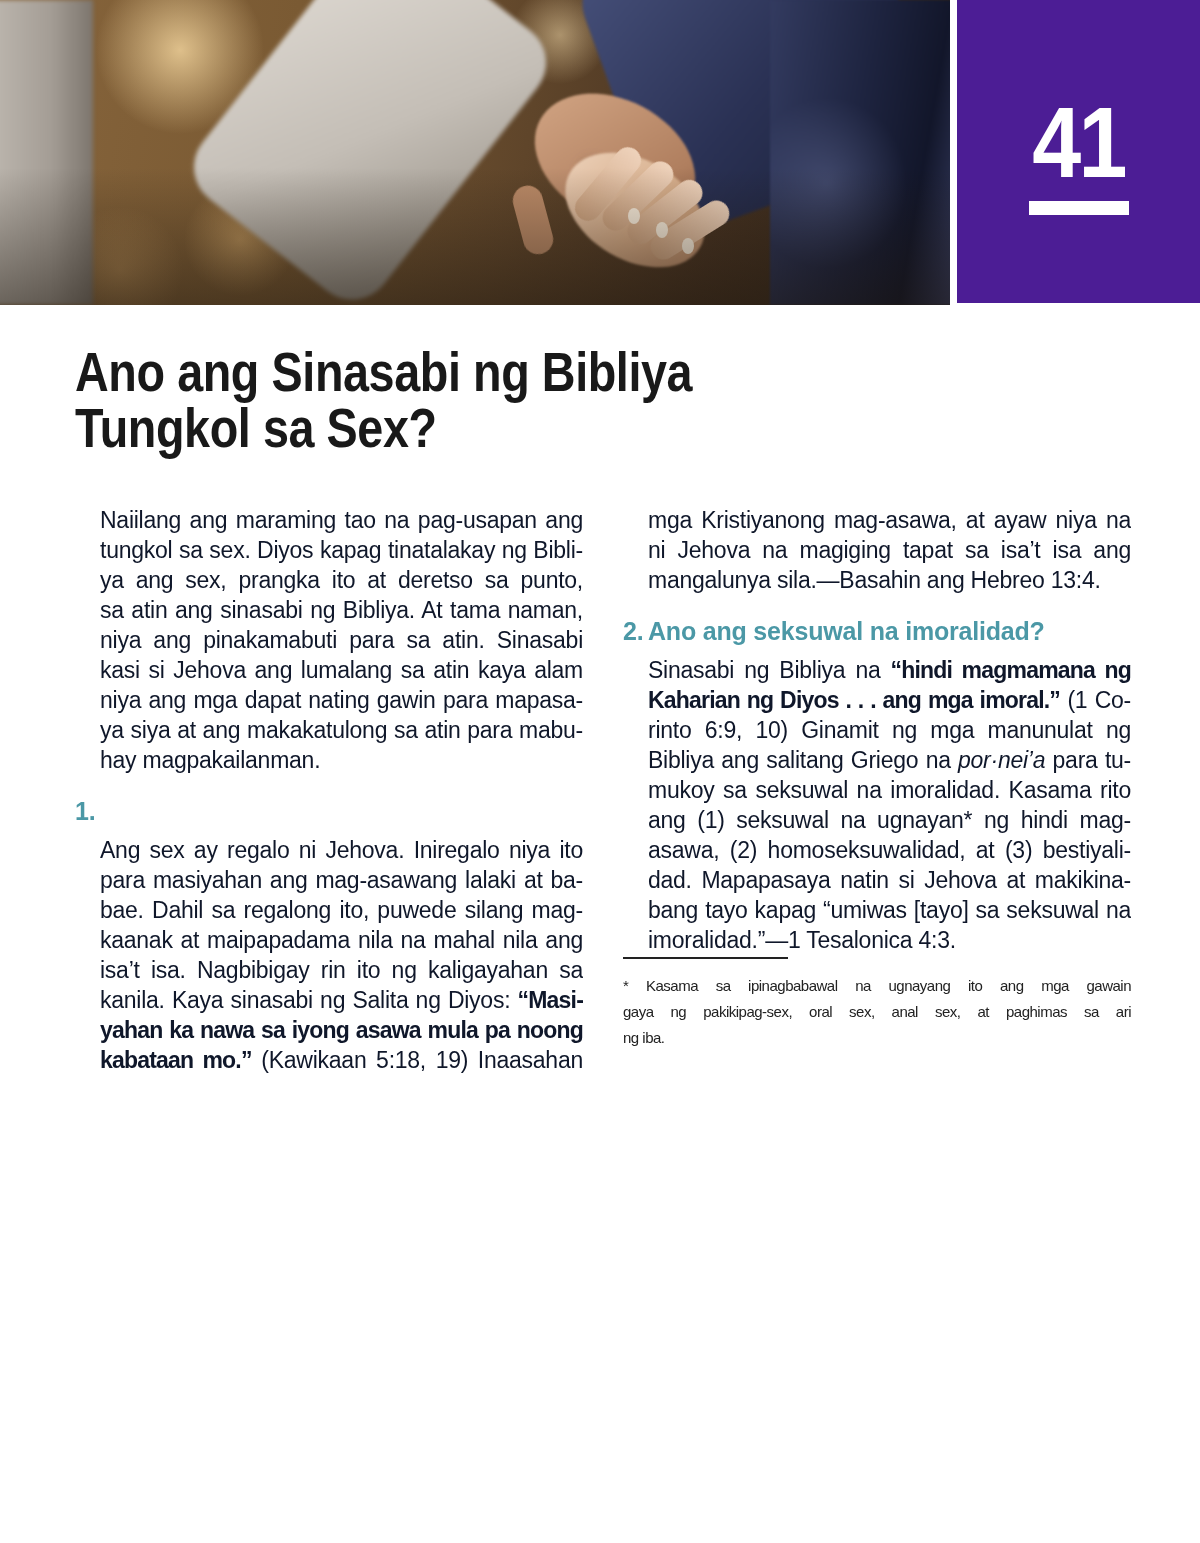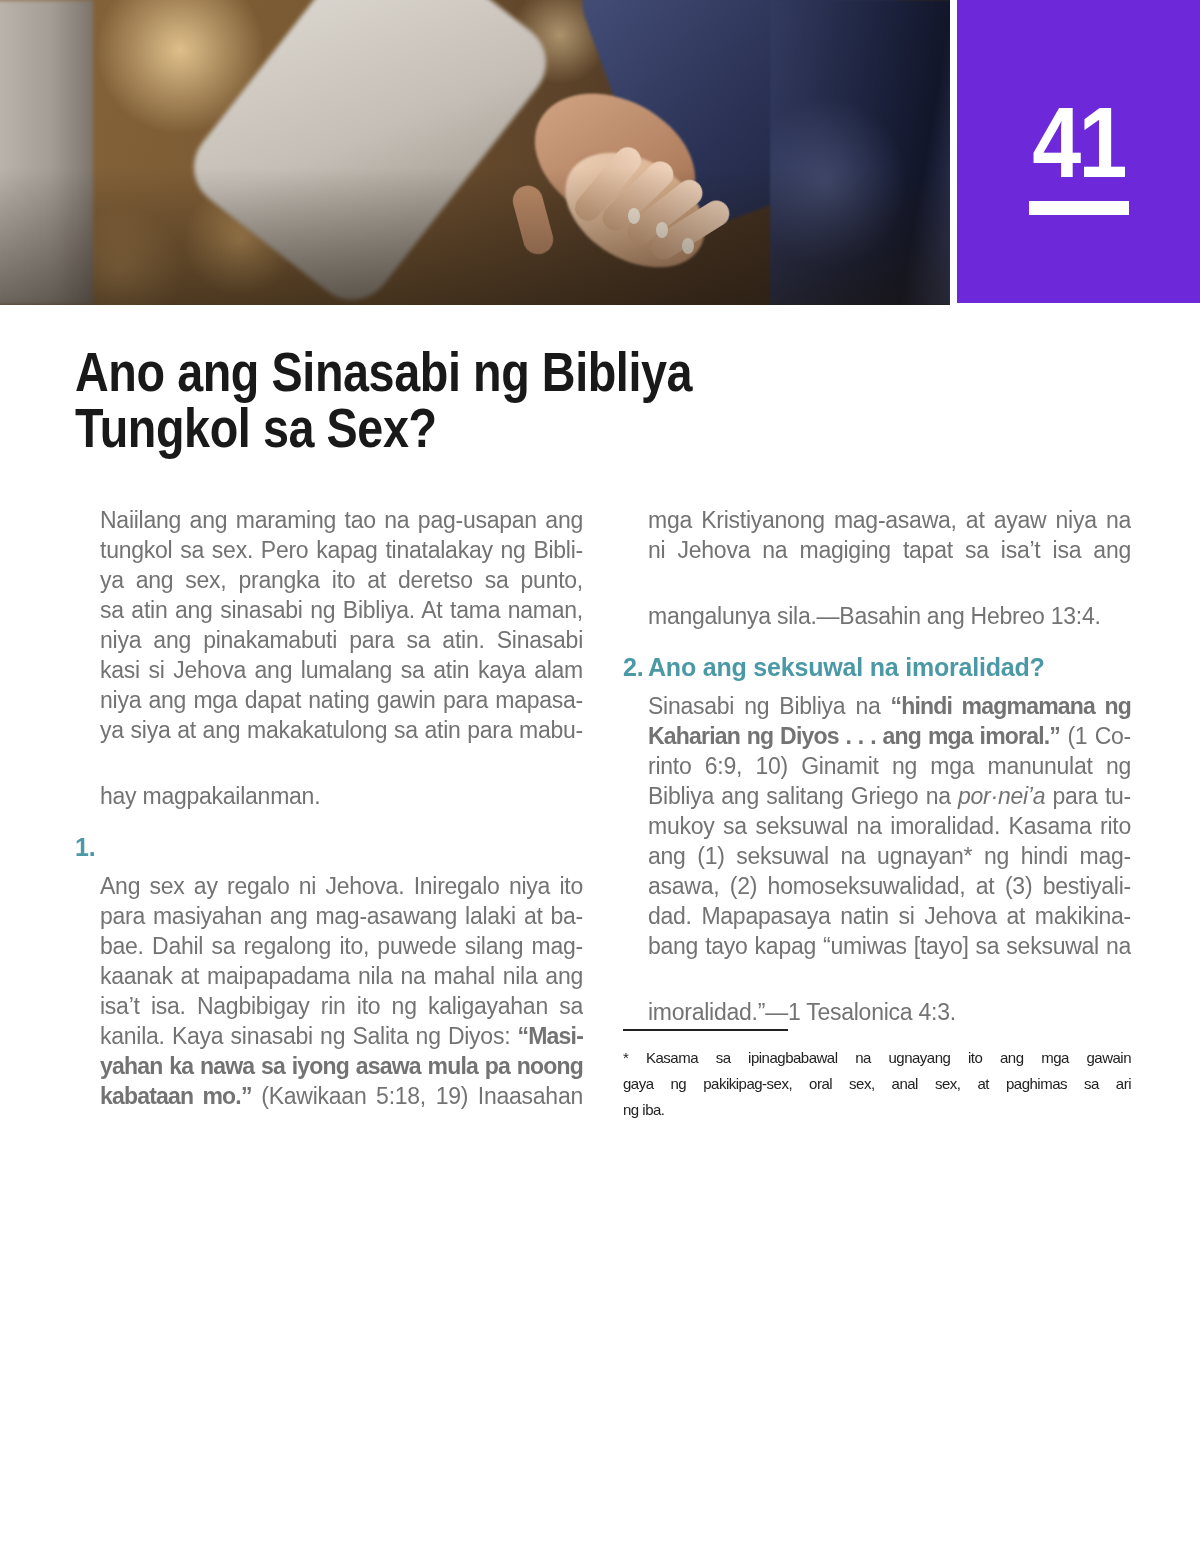--- a/index.html
+++ b/index.html
@@ -56,23 +56,23 @@
 
   
   .title{position:absolute;left:75px;top:344px;margin:0;font-size:55px;line-height:56px;
       font-weight:bold;color:#191919;letter-spacing:-0.5px;white-space:nowrap;
       transform:scaleX(.85);transform-origin:left top;}
 
   
   .col{position:absolute;top:505px;width:508px;}
   .col-left{left:75px;} .col-right{left:623px;}
   .para{margin:0 0 0 25px;}
-  .line{font-size:23px;line-height:30px;height:30px;overflow:hidden;color:#737373;
+  .line{font-size:23px;line-height:30px;height:30px;overflow:hidden;color:#0f172a;
       text-align:justify;text-align-last:justify;letter-spacing:-0.25px;}
-  .line.last{text-align-last:left;margin-top:36px;}
+  .line.last{text-align-last:left;}
   .b{font-weight:bold;letter-spacing:-0.8px;}
   .i{font-style:italic;}
   .heading{margin:20px 0 8px 0;display:flex;font-weight:bold;font-size:25px;line-height:32px;
       letter-spacing:-0.2px;}
   .h-num{flex:0 0 25px;width:25px;}
   .divider{width:165px;border-top:2px solid #222222;margin:2px 0 14px 0;}
   .footnote{margin:0;}
   .fline{font-size:15px;line-height:26px;color:#222222;text-align:justify;
       text-align-last:justify;letter-spacing:-0.5px;}
   .fline.last{text-align-last:left;}
@@ -96,31 +96,31 @@
       <div class="finger f2"></div>
       <div class="finger f3"></div>
       <div class="finger f4"></div>
       <div class="nail n1"></div>
       <div class="nail n2"></div>
       <div class="nail n3"></div>
       <div class="thumb"></div>
     </div>
   </div>
 
-  <div class="chapter-box" style="background: #6d28d9;">
+  <div class="chapter-box" style="background: #4c1d95;">
     <div class="chapter-num">41</div>
     <div class="chapter-underline"></div>
   </div>
 
   <h1 class="title"><span>Ano ang Sinasabi ng Bibliya</span><br><span>Tungkol sa Sex?</span></h1>
 
   <div class="col col-left" id="col-left">
       <div class="para">
         <div class="line"><span>Naiilang ang maraming tao na pag-usapan ang</span></div>
-        <div class="line"><span>tungkol sa sex. Pero kapag tinatalakay ng Bibli-</span></div>
+        <div class="line"><span>tungkol sa sex. Diyos kapag tinatalakay ng Bibli-</span></div>
         <div class="line"><span>ya ang sex, prangka ito at deretso sa punto,</span></div>
         <div class="line"><span>sa atin ang sinasabi ng Bibliya. At tama naman,</span></div>
         <div class="line"><span>niya ang pinakamabuti para sa atin. Sinasabi</span></div>
         <div class="line"><span>kasi si Jehova ang lumalang sa atin kaya alam</span></div>
         <div class="line"><span>niya ang mga dapat nating gawin para mapasa-</span></div>
         <div class="line"><span>ya siya at ang makakatulong sa atin para mabu-</span></div>
         <div class="line last"><span>hay magpakailanman.</span></div>
       </div>
       <div class="heading" style="color: rgb(75, 152, 166);">
         <span class="h-num">1.</span>

